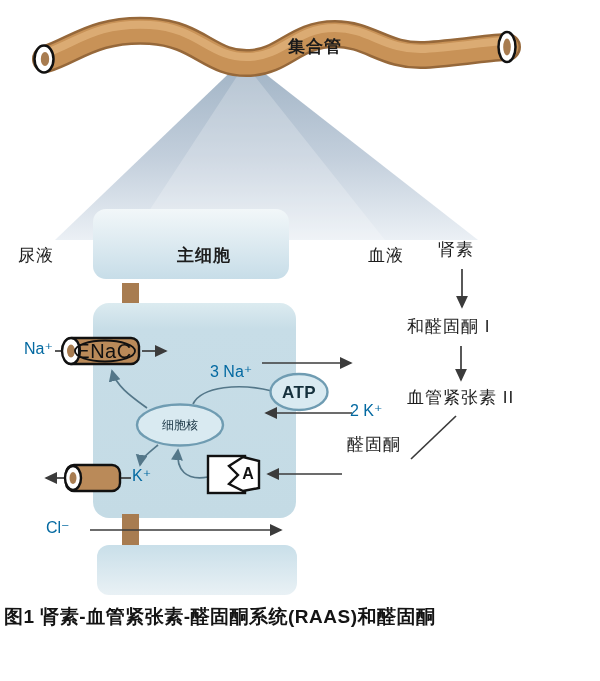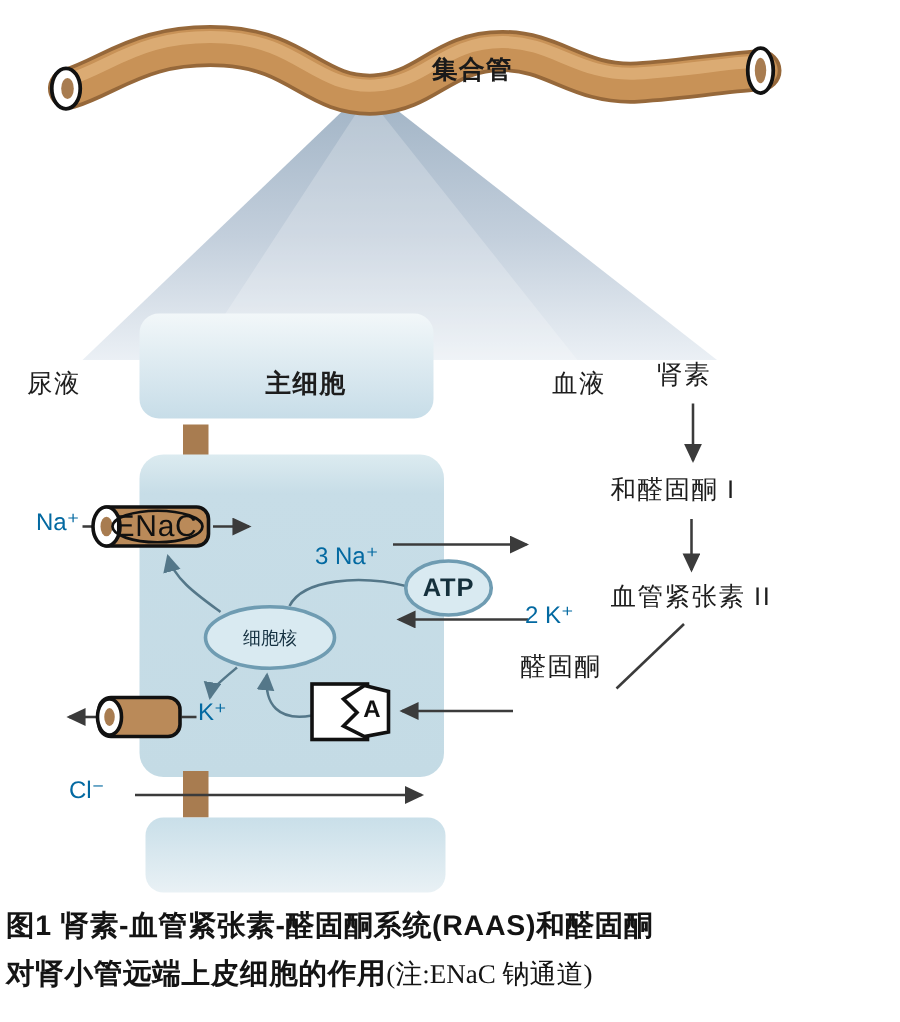--- a/index.html
+++ b/index.html
@@ -137,15 +137,14 @@
 <div class="lbl enac-lbl ctr" style="left:104px;top:351px;">ENaC</div>
 <div class="lbl ion" style="left:210px;top:364px;">3 Na⁺</div>
 <div class="lbl atp-lbl ctr" style="left:299px;top:392px;">ATP</div>
 <div class="lbl ion" style="left:350px;top:403px;">2 K⁺</div>
 <div class="lbl nuc-lbl ctr" style="left:180px;top:425px;">细胞核</div>
 <div class="lbl ion" style="left:132px;top:468px;">K⁺</div>
 <div class="lbl a-lbl ctr" style="left:248px;top:474px;">A</div>
 <div class="lbl ion" style="left:46px;top:520px;">Cl⁻</div>
 
 <div class="cap" style="top:604px;">图1 肾素-血管紧张素-醛固酮系统(RAAS)和醛固酮</div>
-<div class="cap" style="top:636px;"><span>对肾小管远端上皮细胞的作用</span><span class="note">(注:ENaC 钠通道)</span></div>
 
 </div>
 
 </body></html>

